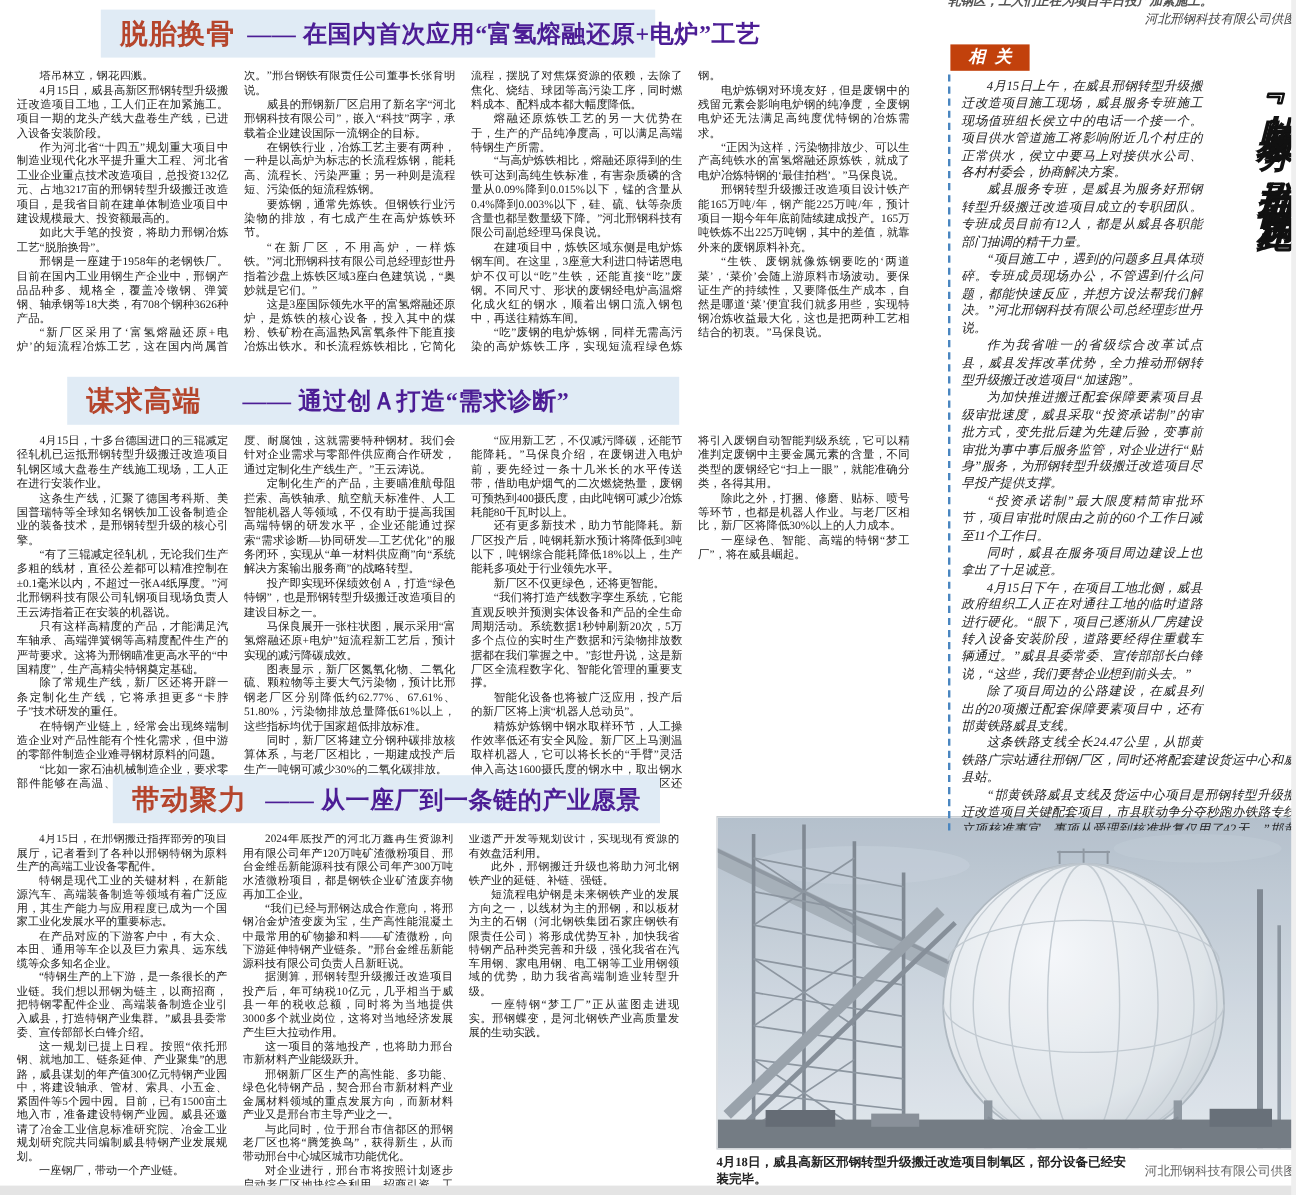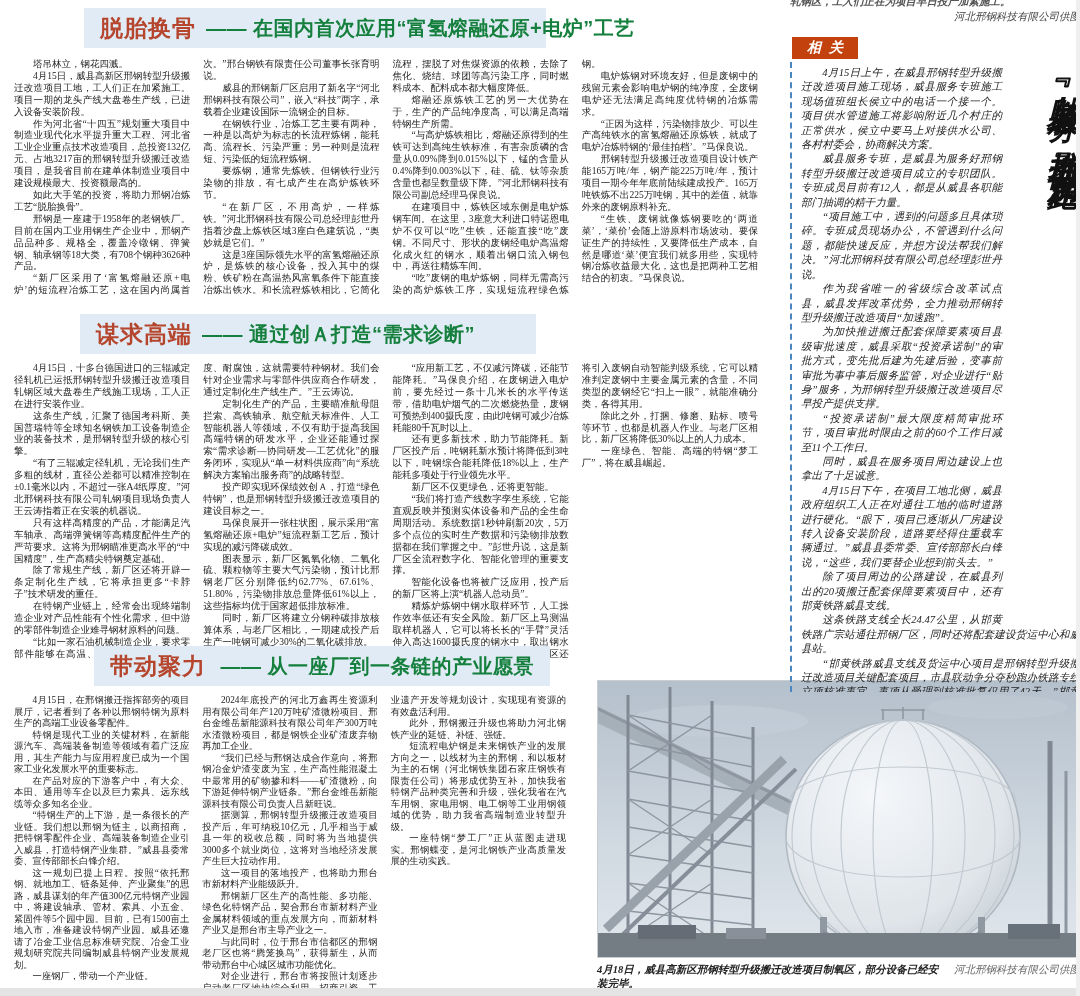--- a/index.html
+++ b/index.html
@@ -5,44 +5,44 @@
   html,body{margin:0;padding:0;}
   body{
     width:1080px;height:996px;position:relative;background:#ffffff;
     font-family:"Liberation Serif","DejaVu Serif",serif;color:#1c1c1c;
     overflow:hidden;
   }
   
   .hbar{
     background:#e0ebf5;height:40px;display:flex;align-items:center;
     box-sizing:border-box;padding:0 16px;
-    font-family:Liberation Sans, sans-serif;white-space:nowrap;
+    font-family:Liberation Serif, serif;white-space:nowrap;
   }
   .hbar .accent{color:#b5452c;font-weight:bold;font-size:23px;margin-right:10px;letter-spacing:1px;}
-  .hbar .rest{color:#15803d;font-weight:bold;font-size:20px;letter-spacing:0.5px;}
+  .hbar .rest{color:#4c1d95;font-weight:bold;font-size:20px;letter-spacing:0.5px;}
   
   .article{position:absolute;}
   .abody{column-gap:13px;column-fill:auto;overflow:hidden;text-align:justify;}
   .para{margin:0;text-indent:2em;text-align:justify;}
   .sec1{left:14px;top:8px;width:744px;}
   .sec1 .hbar{margin-left:70px;width:462px;}
   .sec1 .abody{margin-top:11px;height:240px;column-count:4;font-size:9.5px;line-height:11.9px;}
   .sec2{left:14px;top:314px;width:744px;}
-  .sec2 .hbar{margin-left:66px;width:456px;}
+  .sec2 .hbar{margin-left:42px;width:510px;gap:24px;}
   .sec2 .abody{margin-top:9px;height:302px;column-count:4;font-size:9.5px;line-height:11.9px;}
   .sec3{left:14px;top:646px;width:552px;}
   .sec3 .hbar{margin-left:80px;width:456px;justify-content:space-between;}
   .sec3 .abody{margin-top:9px;height:304px;column-count:3;font-size:9.3px;line-height:11.5px;}
   
   .photo{position:absolute;left:597px;top:680px;width:483px;height:278px;margin:0;
     border:1px solid #c9ced2;box-sizing:border-box;overflow:hidden;}
   .photo svg{display:block;}
   .photo-caption{
-    position:absolute;left:597px;top:963px;width:483px;display:flex;align-items:flex-start;
-    font-size:10.5px;line-height:14px;font-style:italic;
+    position:absolute;left:597px;top:963px;width:483px;display:flex;align-items:center;
+    font-size:10.5px;line-height:14px;
   }
   .photo-caption .cap{font-weight:bold;color:#222;}
   .photo-caption .credit{margin-left:auto;color:#666;white-space:nowrap;padding-left:8px;}
   
   .related{position:absolute;left:790px;top:0;width:290px;height:700px;font-style:italic;}
   .tr-caption{height:31px;overflow:hidden;font-size:10.5px;line-height:15px;color:#333;}
   .tr-caption .clipline{margin-top:-6px;white-space:nowrap;font-weight:bold;color:#555;}
   .tr-caption .trcredit{text-align:right;color:#444;}
   .tag{
     background:#c2410c;color:#ffffff;font-weight:bold;width:66px;height:22px;

